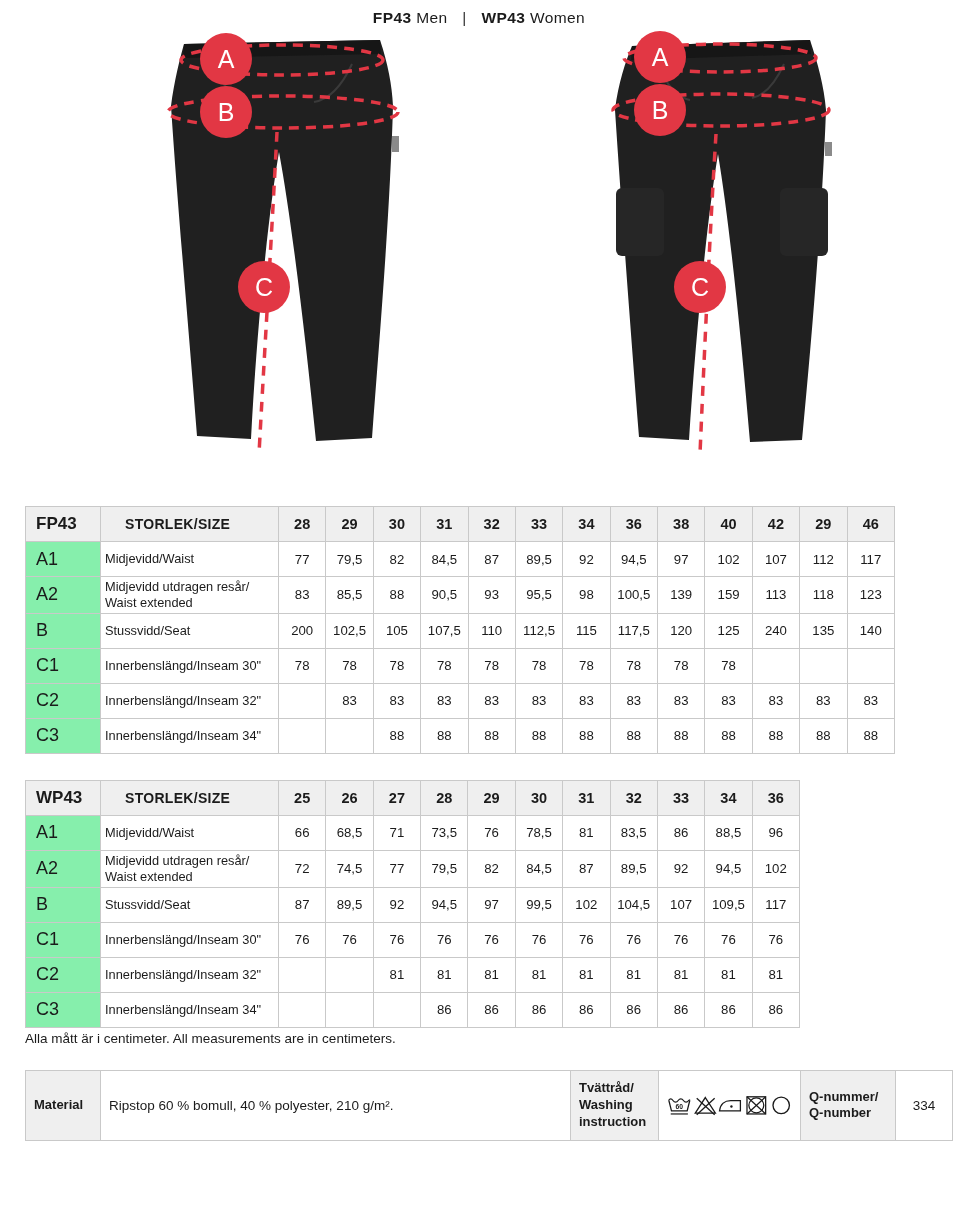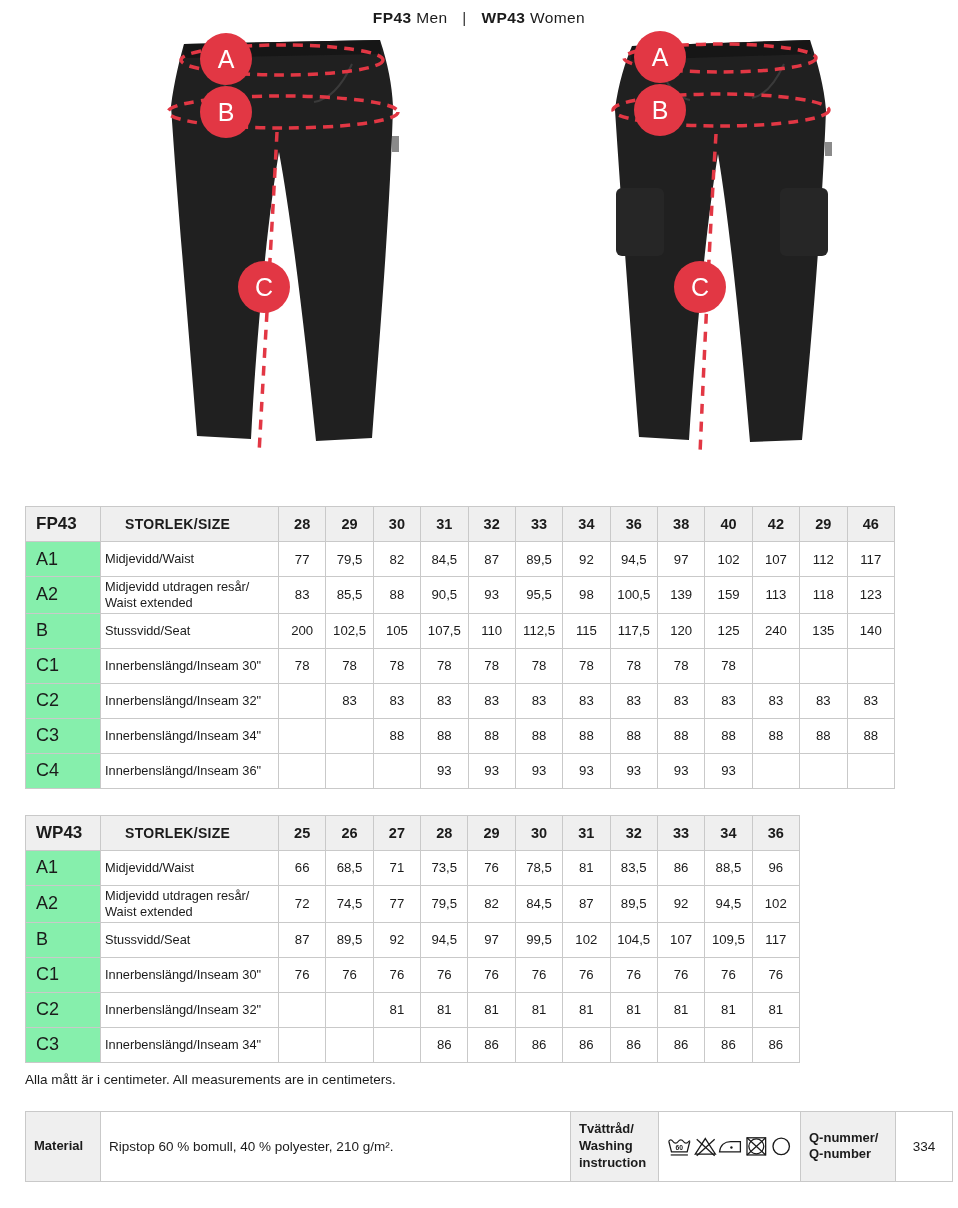--- a/index.html
+++ b/index.html
@@ -33,21 +33,21 @@
     border:1px solid var(--border);height:35px;padding:2px 4px;text-align:center;vertical-align:middle;
   }
   .size-table thead th{background:var(--hdbg)}
   .size-table .code{font-size:17px;font-weight:700;text-align:left;padding-left:10px}
   .size-table .desc-h{font-size:14px;font-weight:700;text-align:left;padding-left:24px;letter-spacing:.3px}
   .size-table .num-h{font-size:14.5px;font-weight:700}
   .size-table .key{font-size:18px;font-weight:400;text-align:left;padding-left:10px;background:#86efac}
   .size-table .desc{font-size:12.8px;text-align:left;padding-left:4px;white-space:pre-line;line-height:1.25}
   .size-table .val{font-size:13.2px}
   
-  .note{margin:9px 0 0 25px;font-size:13.5px}
+  .note{margin:3px 0 0 25px;font-size:13.5px}
   
   .info-table{width:916px;margin:24px 0 0 25px}
   .info-table td{border:1px solid var(--border);height:70px;vertical-align:middle;padding:4px 8px}
   .lbl{background:var(--hdbg);font-weight:700;font-size:13px;white-space:pre-line;line-height:1.3}
   .info-material-label{width:75px;padding-left:10px}
   .info-material-value{width:470px;font-size:13.5px;padding-left:14px}
   .info-wash-label{width:88px}
   .info-wash-icons{width:142px}
   .info-q-label{width:95px}
   .info-q-value{width:57px;text-align:center;font-size:13.5px}
@@ -239,37 +239,20 @@
         <td class="val">88</td>
         <td class="val">88</td>
         <td class="val">88</td>
         <td class="val">88</td>
         <td class="val">88</td>
         <td class="val">88</td>
         <td class="val">88</td>
         <td class="val">88</td>
         <td class="val">88</td>
         <td class="val">88</td>
-      </tr>
-      <tr>
-        <th class="key">C4</th>
-        <td class="desc">Innerbenslängd/Inseam 36"</td>
-        <td class="val"></td>
-        <td class="val"></td>
-        <td class="val"></td>
-        <td class="val">93</td>
-        <td class="val">93</td>
-        <td class="val">93</td>
-        <td class="val">93</td>
-        <td class="val">93</td>
-        <td class="val">93</td>
-        <td class="val">93</td>
-        <td class="val"></td>
-        <td class="val"></td>
-        <td class="val"></td>
       </tr>
     </tbody>
   </table>
 <table class="size-table size-table-2">
     <colgroup>
       <col style="width: 75px;">
       <col style="width: 178px;">
       <col>
       <col>
       <col>

